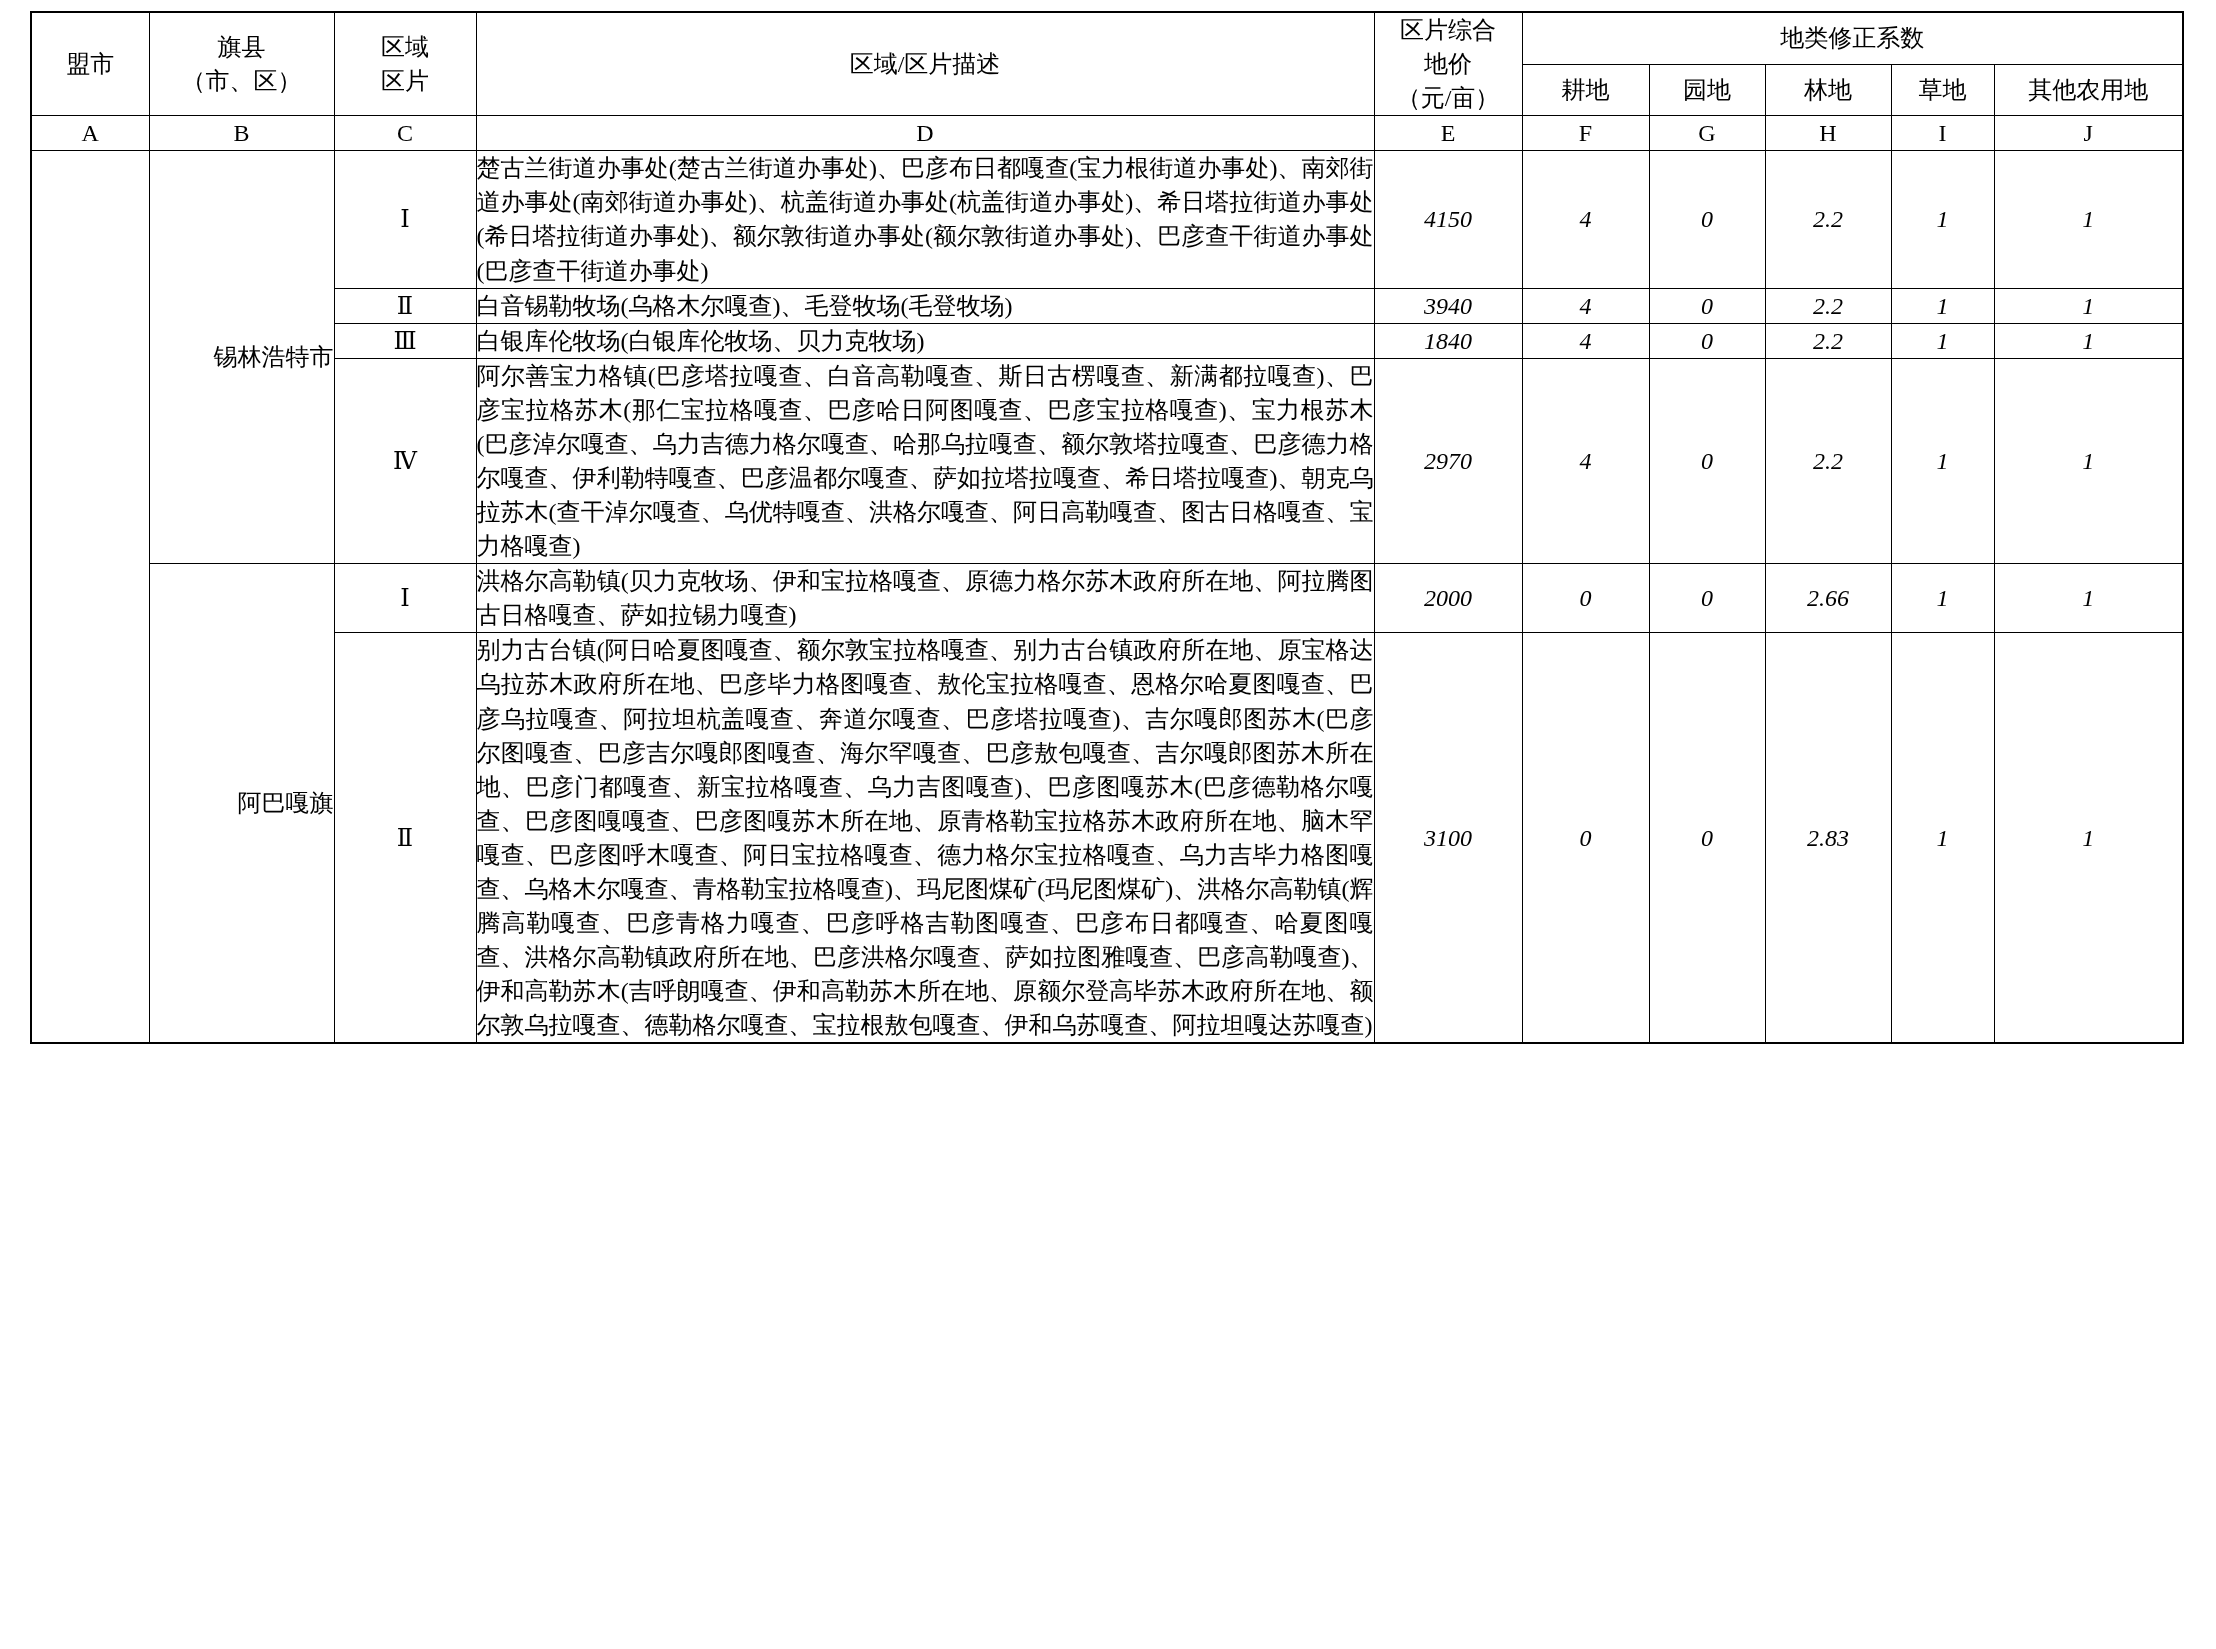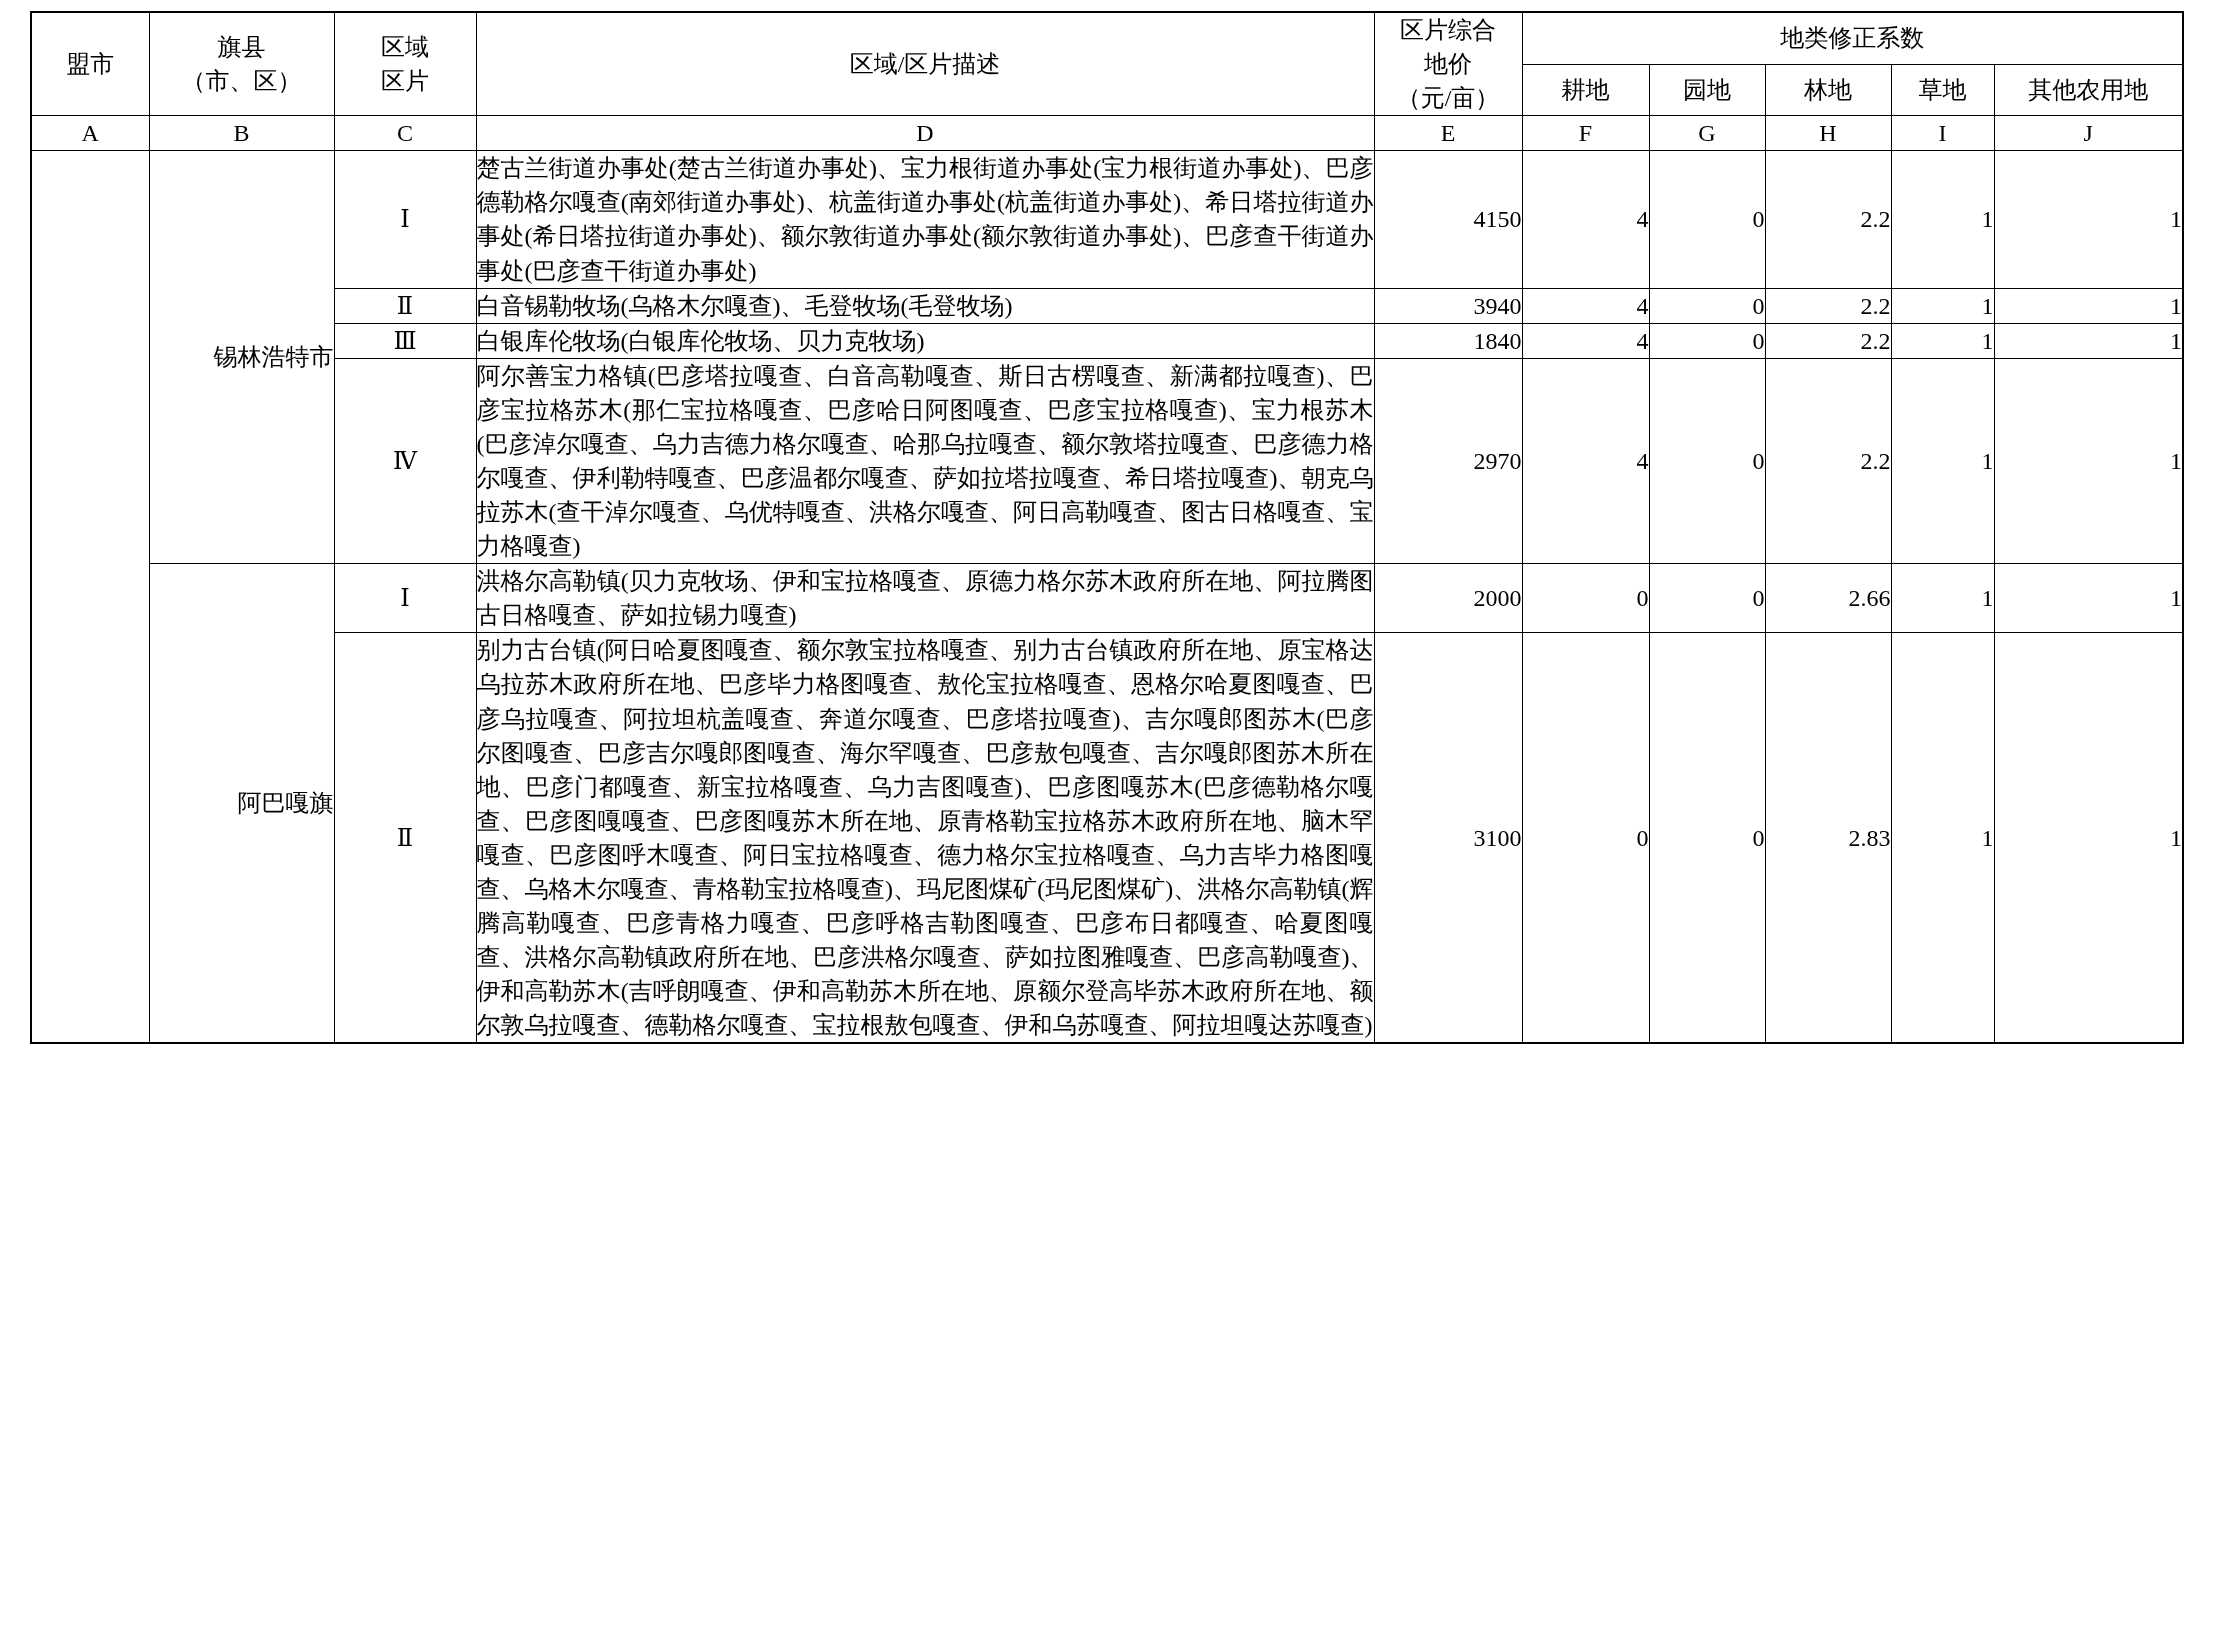--- a/index.html
+++ b/index.html
@@ -45,22 +45,23 @@
     font-family: "Liberation Serif", "DejaVu Serif", serif;
   }
   .desc {
     padding: 11px 9.6px 11px 11px;
     text-align: justify;
     text-justify: inter-ideograph;
     font-size: 24px;
     line-height: 1.45;
   }
   .num {
-    text-align: right;
-    font-size: 24px;
+    text-align: center;
+    font-size: 24px;
+    font-style: italic;
   }
   .roman {
     text-align: center;
     font-size: 24px;
   }
   .vlabel {
     text-align: right;
     font-size: 24px;
   }
   .emptycell { }
@@ -131,21 +132,21 @@
         <td>I</td>
         <td>J</td>
       </tr>
     </thead>
     <tbody>
 
       <tr>
         <td class="vlabel emptycell" rowspan="6"></td>
         <td class="vlabel" rowspan="4">锡林浩特市</td>
         <td class="roman">Ⅰ</td>
-        <td class="desc">楚古兰街道办事处(楚古兰街道办事处)、宝力根街道办事处(宝力根街道办事处)、巴彦德勒格尔嘎查(南郊街道办事处)、杭盖街道办事处(杭盖街道办事处)、希日塔拉街道办事处(希日塔拉街道办事处)、额尔敦街道办事处(额尔敦街道办事处)、巴彦查干街道办事处(巴彦查干街道办事处)</td>
+        <td class="desc">楚古兰街道办事处(楚古兰街道办事处)、巴彦布日都嘎查(宝力根街道办事处)、南郊街道办事处(南郊街道办事处)、杭盖街道办事处(杭盖街道办事处)、希日塔拉街道办事处(希日塔拉街道办事处)、额尔敦街道办事处(额尔敦街道办事处)、巴彦查干街道办事处(巴彦查干街道办事处)</td>
         <td class="num">4150</td>
         <td class="num">4</td>
         <td class="num">0</td>
         <td class="num">2.2</td>
         <td class="num">1</td>
         <td class="num">1</td>
       </tr>
 
       <tr>
         <td class="roman">Ⅱ</td>

